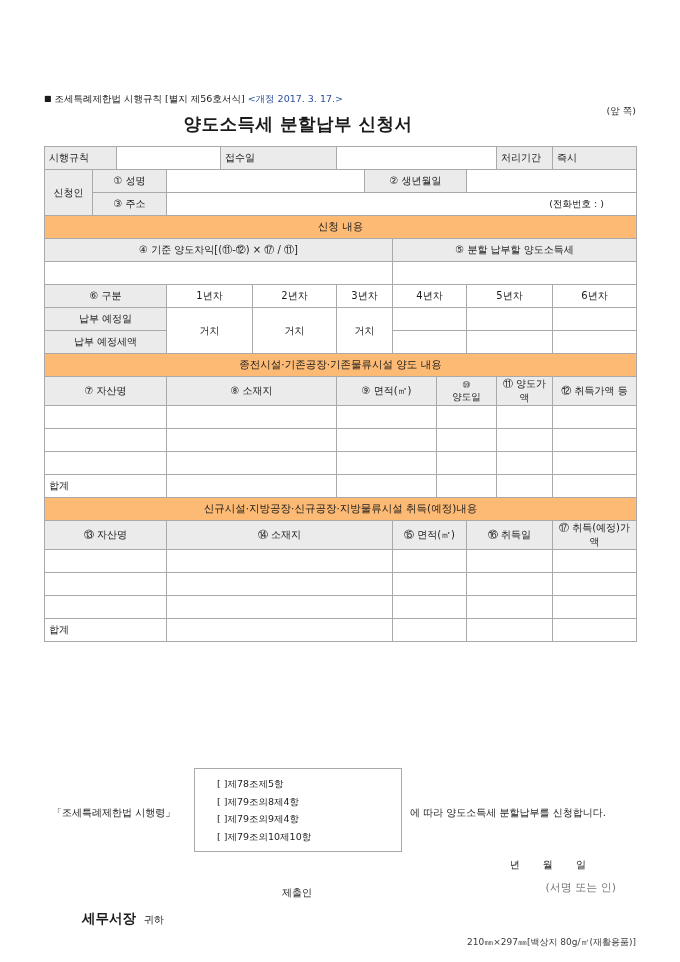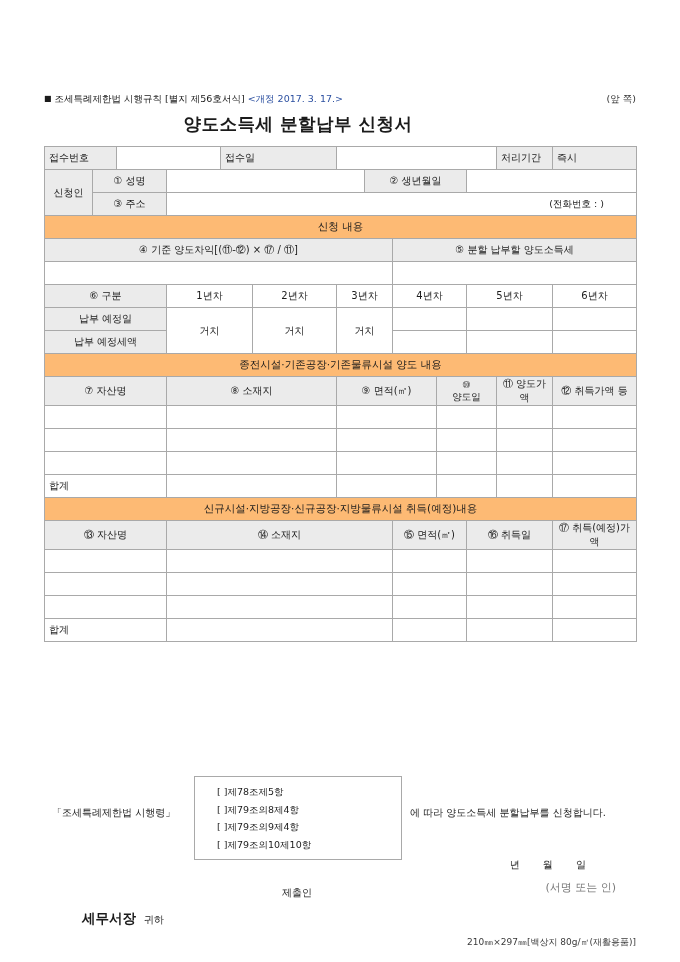--- a/index.html
+++ b/index.html
@@ -36,21 +36,21 @@
     vertical-align: 1px;
     margin-right: 3px;
   }
   .top-line .rev {
     color: #2b4fa0;
     margin-left: 3px;
   }
   .top-right {
     position: absolute;
     right: 0;
-    top: 0;
+    top: 12px;
     font-size: 9.5px;
     color: #333;
   }
   .doc-title {
     position: absolute;
     left: 0; top: 112px;
     width: 596px;
     text-align: center;
     font-size: 17.5px;
     font-weight: bold;
@@ -101,21 +101,21 @@
   
   .bottom {
     position: absolute;
     left: 44px;
     top: 760px;
     width: 592px;
     height: 202px;
   }
   .law-box {
     position: absolute;
-    left: 150px; top: 16px;
+    left: 150px; top: 8px;
     width: 208px;
     height: 84px;
     border: 1px solid #a9a9a9;
     box-sizing: border-box;
     padding: 6px 0 0 22px;
     font-size: 9.5px;
     line-height: 17.5px;
   }
   .law-label {
     position: absolute;
@@ -193,21 +193,21 @@
       <col style="width:30px">
       <col style="width:28px">
       <col style="width:28px">
       <col style="width:28px">
       <col style="width:28px">
       <col style="width:28px">
     </colgroup>
 
     <tbody>
         <tr>
-      <td class="shade l" colspan="2">접수번호</td>
+      <td class="shade l" colspan="2">시행규칙</td>
       <td class="l" colspan="2"></td>
       <td class="shade l" colspan="3">접수일</td>
       <td class="l" colspan="5"></td>
       <td class="shade l" colspan="2">처리기간</td>
       <td class="shade l" colspan="3">즉시</td>
     </tr>
 
     <tr>
       <td class="shade c nb-b" rowspan="2">신청인</td>
       <td class="shade c" colspan="2">① 성명</td>

